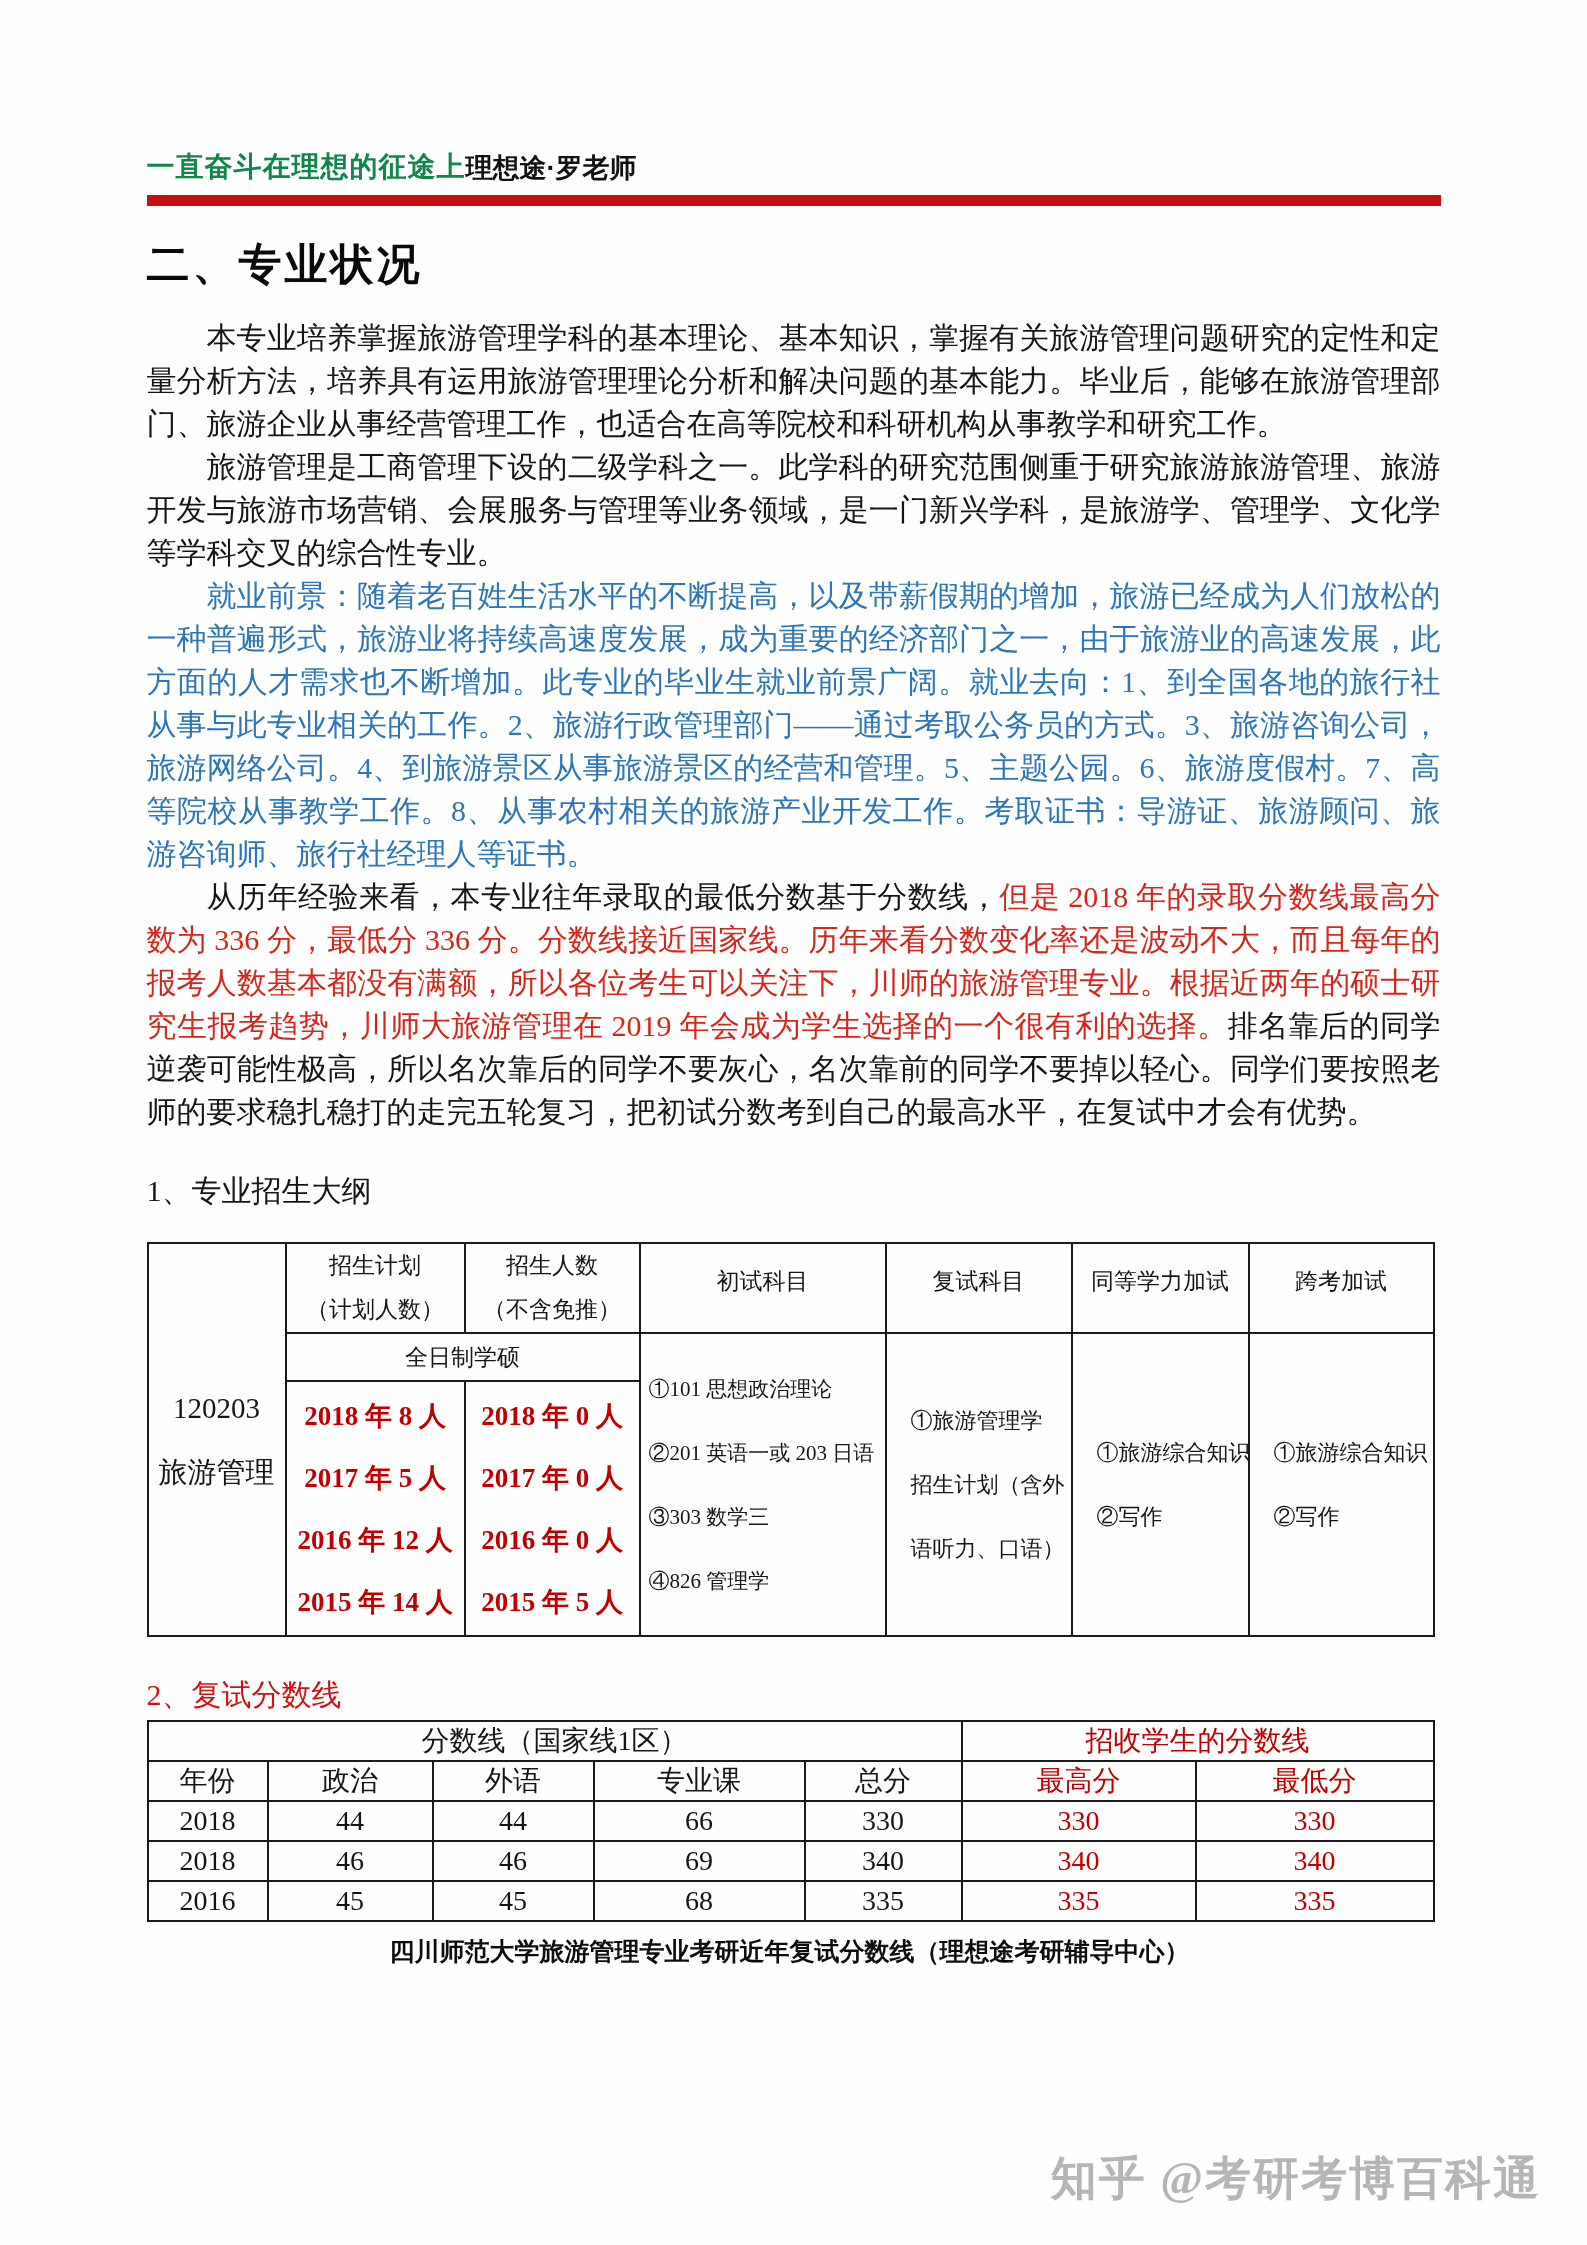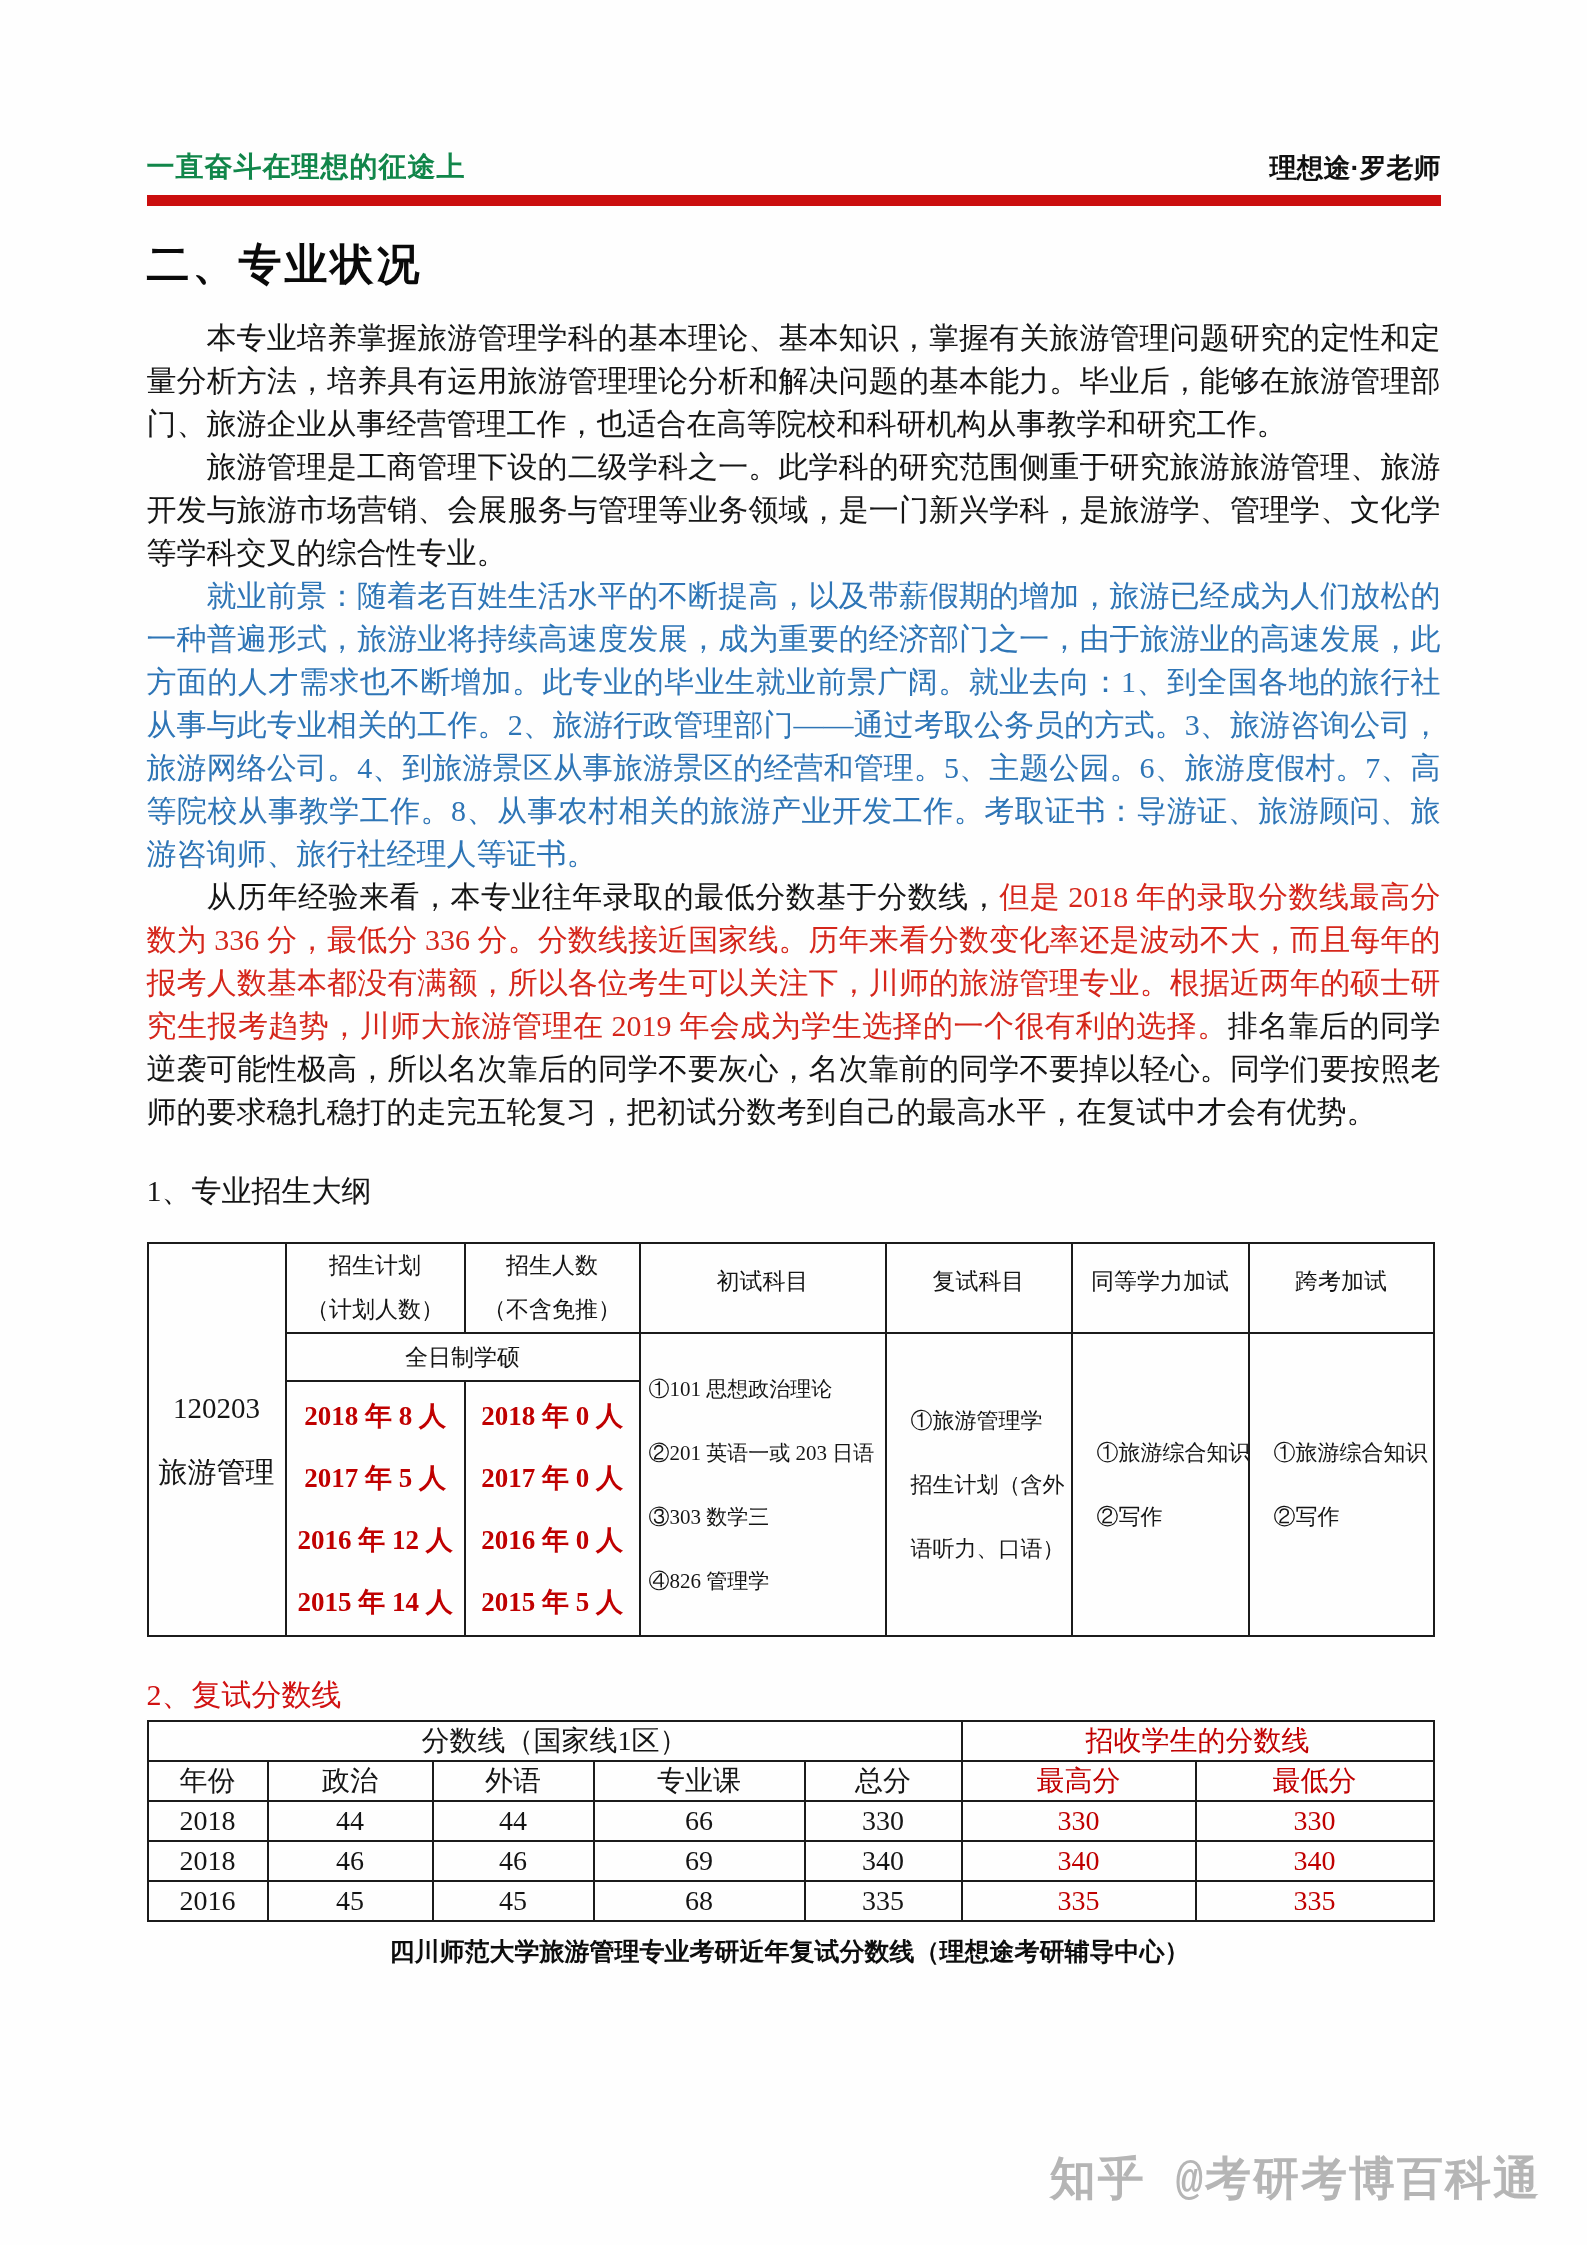--- a/index.html
+++ b/index.html
@@ -1,21 +1,21 @@
 <!DOCTYPE html>
 <html lang="zh" style="--c-green: #11864a; --c-bar: #cb0e0e; --c-blue: #2e75b6; --c-red: #d5261b; --c-red2: #d11212; --c-table_red: #c00000;"><head>
 <meta charset="utf-8">
 <style>
   html,body { margin:0; padding:0; }
   body { background:#e8e8e8; }
   .page { width:1587px; height:2245px; position:relative; background:#fefefe; overflow:hidden;
           font-family:"Liberation Serif", serif; color:#151515; margin:0 auto; }
   .content { width:1294px; margin:0 auto; }
 
-  .hdr { padding-top:148px; display:flex; justify-content:space-between; align-items:flex-end;
+  .hdr { padding-top:148px; display:flex; align-items:flex-end;
          font-family:"Liberation Sans", sans-serif; font-weight:bold; }
   .hdr-left  { color:var(--c-green,#11864a); font-size:28px; letter-spacing:1px; }
   .hdr-right { color:#111; font-size:27px; }
   .redbar { height:11px; background:var(--c-bar,#cb0e0e); margin-top:9px; }
 
   .title { font-family:"Liberation Sans", sans-serif; font-size:43px; font-weight:bold;
            margin:30px 0 0 0; letter-spacing:3px; color:#0a0a0a; }
 
   .paras { margin-top:22px; }
   .para { font-size:30px; line-height:43px; text-align:justify; text-indent:2em; margin:0; }
@@ -41,21 +41,21 @@
   .t1-list.small { font-size:21px; padding-left:8px; }
   .t1-red div { color:var(--c-table_red,#c00000); font-weight:bold; font-size:27px; line-height:62px; }
 
   .t2 { margin-top:4px; font-size:28px; }
   .t2 td { height:38px; }
   .t2 .redcell { color:var(--c-table_red,#c00000); }
 
   .caption { width:1286px; text-align:center; font-weight:bold; font-size:25px; margin-top:13px; color:#0d0d0d; }
 
   .watermark { position:absolute; right:46px; top:2148px; font-size:46px; color:#b5b5b5;
-               font-family:Liberation Mono, monospace; font-weight:bold; letter-spacing:2px; }
+               font-family:Liberation Serif, serif; font-weight:bold; letter-spacing:2px; }
 </style>
 </head>
 <body>
 
 <div class="page">
   <div class="content">
 
     <div class="hdr">
       <span class="hdr-left">一直奋斗在理想的征途上</span>
       <span class="hdr-right">理想途·罗老师</span>

